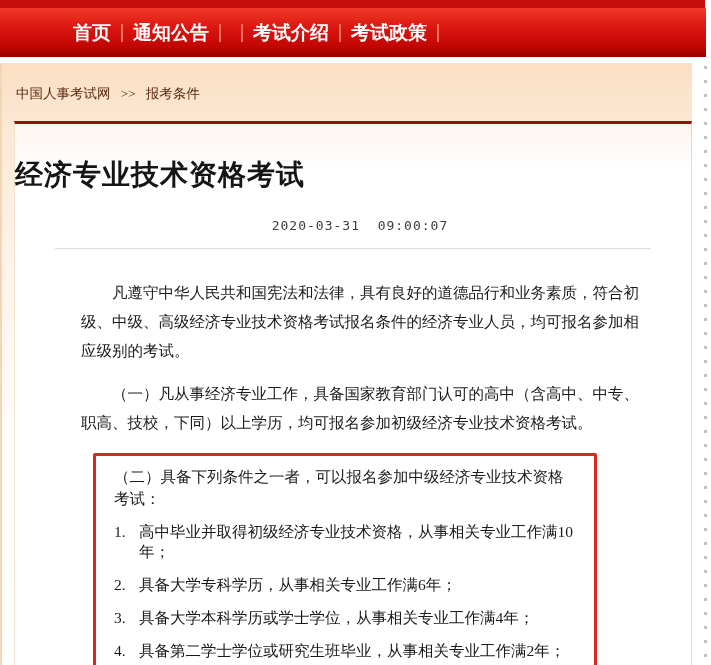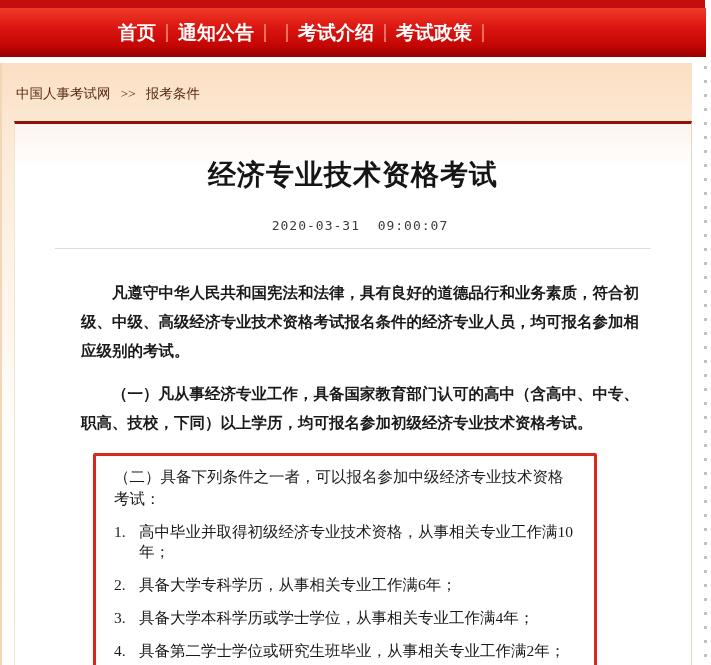--- a/index.html
+++ b/index.html
@@ -14,50 +14,50 @@
   html,body{width:711px;height:665px;overflow:hidden;background:#ffffff;
     font-family:"Liberation Sans",sans-serif;}
   .stage{position:relative;width:711px;height:665px;background:#fff;}
 
   
   .top-strip{position:absolute;left:0;top:0;width:705px;height:8px;background:var(--strip-red);}
 
   
   .navbar{position:absolute;left:0;top:8px;width:706px;height:49px;
     background:linear-gradient(180deg,#ef3b28 0%,#dc1712 38%,#c20603 78%,#960200 100%);
-    display:flex;align-items:center;padding-left:118px;}
+    display:flex;align-items:center;padding-left:73px;}
   .nav-item{color:#ffffff;font-weight:bold;font-size:19px;line-height:49px;
     text-decoration:none;cursor:pointer;white-space:nowrap;}
   .nav-sep{width:2px;height:18px;background:var(--nav-sep);margin:0 10px;flex:0 0 auto;}
 
   
   .page-bg{position:absolute;left:0;top:63px;width:692px;height:602px;
     background:linear-gradient(180deg,#fbdfc4 0%,#fce9d6 12%,#fdf2e6 30%,#fffdfb 62%,#ffffff 100%);
     border-left:2px solid #f2d7b4;}
 
   
   .breadcrumb{position:absolute;left:16px;top:85px;font-family:"Liberation Serif",serif;
     font-size:13.5px;color:var(--crumb);display:flex;gap:10px;align-items:center;}
   .crumb-link{cursor:pointer;}
 
   
   .panel{position:absolute;left:14px;top:121px;width:678px;height:544px;
     border-top:3px solid var(--panel-border);
     border-left:1px solid #f3e3cd;border-right:1px solid #e8d5ba;
     background:linear-gradient(180deg,#fdf4ee 0%,#ffffff 45px);}
 
-  .page-title{margin-top:32px;text-align:center;font-size:28px;font-weight:600;
+  .page-title{margin-top:32px;font-size:28px;font-weight:600;
     color:#151515;letter-spacing:1px;}
   .pub-date{margin-top:24px;text-align:center;font-size:13px;color:#3c3c3c;
     font-family:"DejaVu Sans Mono",monospace;letter-spacing:1px;white-space:pre;padding-left:14px;}
   .divider{margin:15px 40px 0 40px;border:none;border-top:1px solid #dcdcdc;height:0;}
 
   .article{padding:29px 50px 0 66px;font-family:"Liberation Serif",serif;
     font-size:15.5px;color:#1a1a1a;}
-  .article p{text-indent:2em;line-height:29px;margin:0 0 14px 0;font-weight:bold;}
+  .article p{text-indent:2em;line-height:29px;margin:0 0 14px 0;}
 
   .hl-box{margin:16px 0 0 12px;width:504px;border:3px solid var(--hl-border);
     border-radius:2px;padding:8px 16px 6px 18px;background:#fff;}
   .hl-heading{line-height:22px;margin:2px 0 12px 0;}
   .req-item{display:flex;line-height:20px;margin:0 0 13px 0;}
   .req-num{flex:0 0 25px;}
   .req-text{flex:1;}
   .req-item:last-child{margin-bottom:2px;}
 
   

